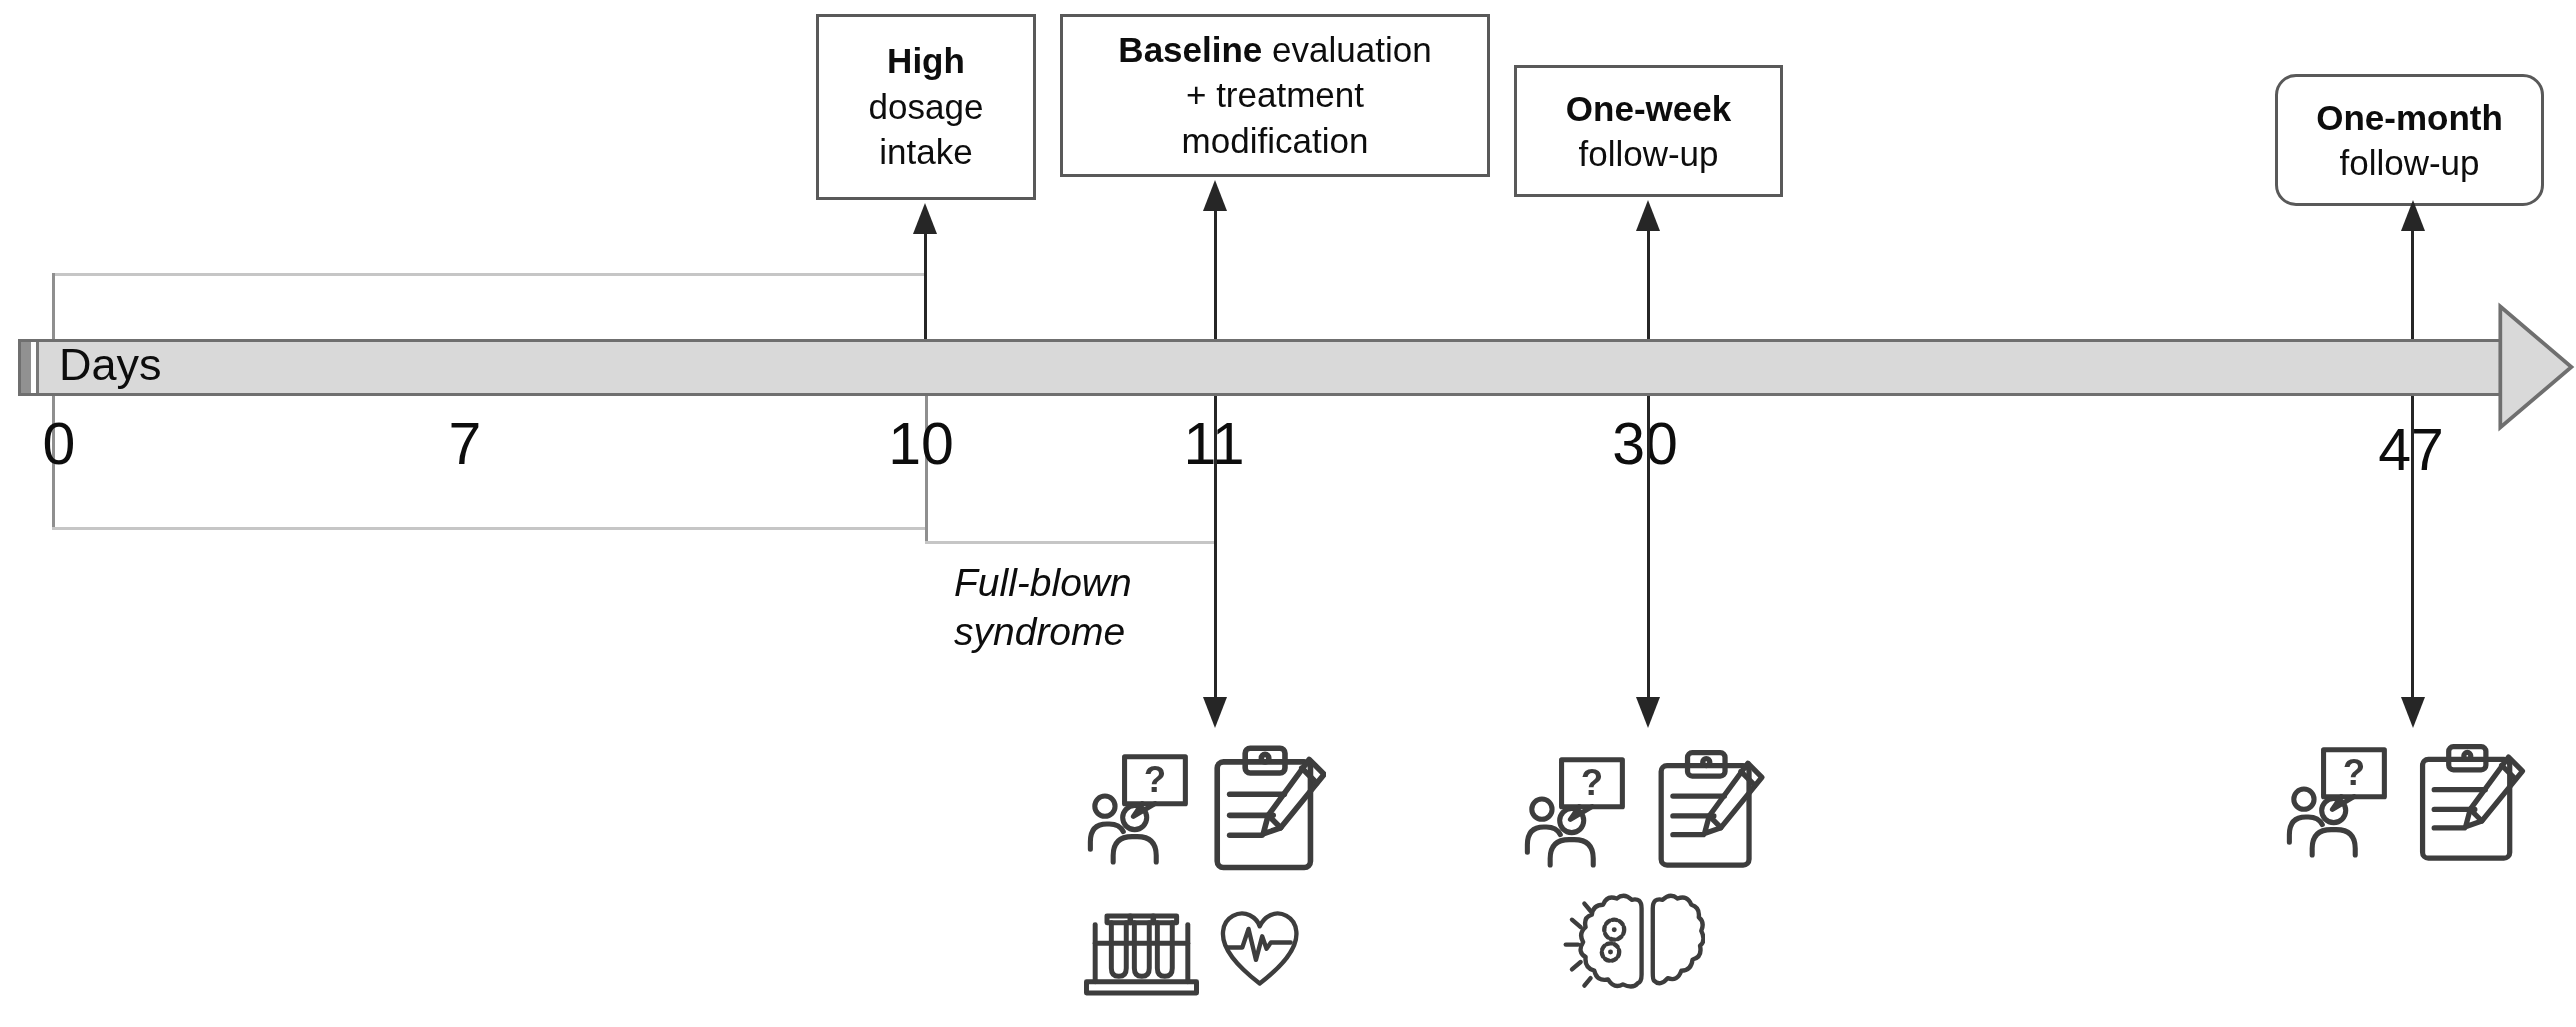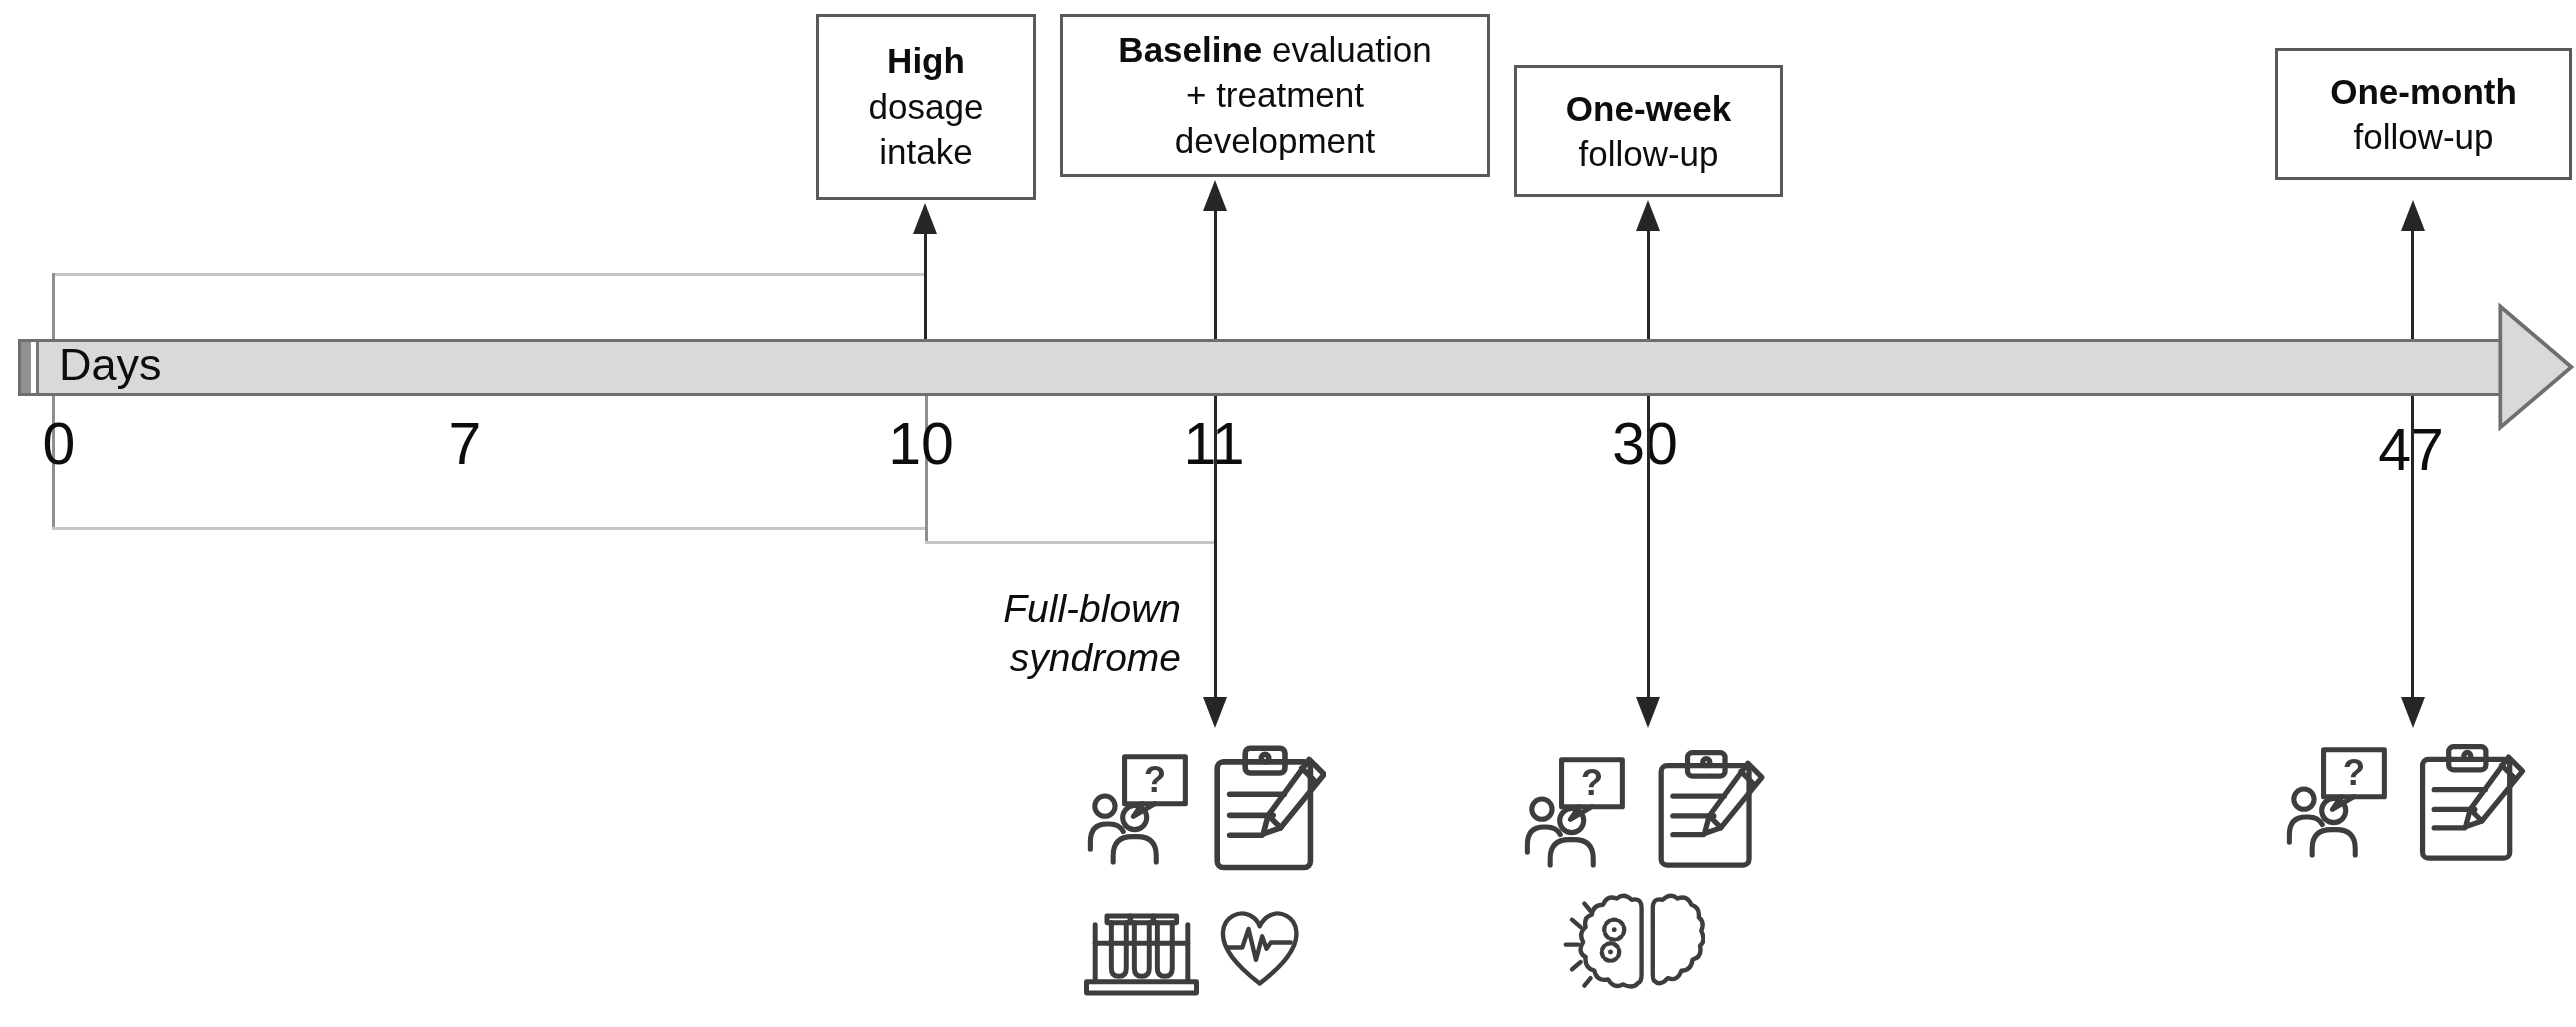--- a/index.html
+++ b/index.html
@@ -27,21 +27,21 @@
   .vlight{position:absolute;width:2.5px;background:#8f8f8f;}
   .hbr{position:absolute;height:2.5px;background:var(--bracket-line);}
   .arrow-up{position:absolute;width:0;height:0;border-left:12px solid transparent;
             border-right:12px solid transparent;border-bottom:31px solid var(--line);}
   .arrow-down{position:absolute;width:0;height:0;border-left:12px solid transparent;
               border-right:12px solid transparent;border-top:31px solid var(--line);}
   .tick{position:absolute;top:415px;font-size:59px;line-height:1;transform:translateX(-50%);}
   .note{position:absolute;font-size:39px;line-height:1.18;}
   .note .b{font-weight:bold;}
   .italic{font-style:italic;}
-  .center{text-align:right;white-space:pre-line;margin-top:26px;}
+  .center{text-align:left;white-space:pre-line;}
   .icon{position:absolute;color:var(--icon-stroke);}
   .icon svg{display:block;width:100%;height:100%;}
   .icon [data-s]{fill:none;stroke:currentColor;stroke-linecap:round;stroke-linejoin:round;}
   .icon text{fill:currentColor;stroke:none;font-family:"Liberation Sans",sans-serif;font-weight:bold;}
 </style>
 </head>
 <body>
 
 <div class="canvas">
 
@@ -54,27 +54,27 @@
   <div class="hbr" style="left:925px;top:541px;width:291px;"></div>
 
   <div class="box" style="left:816px;top:13.7px;width:220px;height:186px;">
     <div><b>High</b><span>
 dosage
 intake</span></div>
   </div>
   <div class="box" style="left:1060px;top:13.7px;width:430px;height:163px;">
     <div><b>Baseline</b><span> evaluation
 + treatment
-development</span></div>
+modification</span></div>
   </div>
   <div class="box" style="left:1514px;top:65px;width:269px;height:132px;">
     <div><b>One-week</b><span>
 follow-up</span></div>
   </div>
-  <div class="box" style="left:2275px;top:48px;width:297px;height:132px;">
+  <div class="box" style="left:2275px;top:74px;width:269px;height:132px;border-radius:21px;">
     <div><b>One-month</b><span>
 follow-up</span></div>
   </div>
 
   <div class="arrow-up" style="left:913px;top:203px;"></div>
   <div class="vline" style="left:924px;top:231px;height:110px;"></div>
   <div class="arrow-up" style="left:1203px;top:180px;"></div>
   <div class="vline" style="left:1214px;top:208px;height:133px;"></div>
   <div class="arrow-up" style="left:1636px;top:200px;"></div>
   <div class="vline" style="left:1647px;top:228px;height:113px;"></div>

